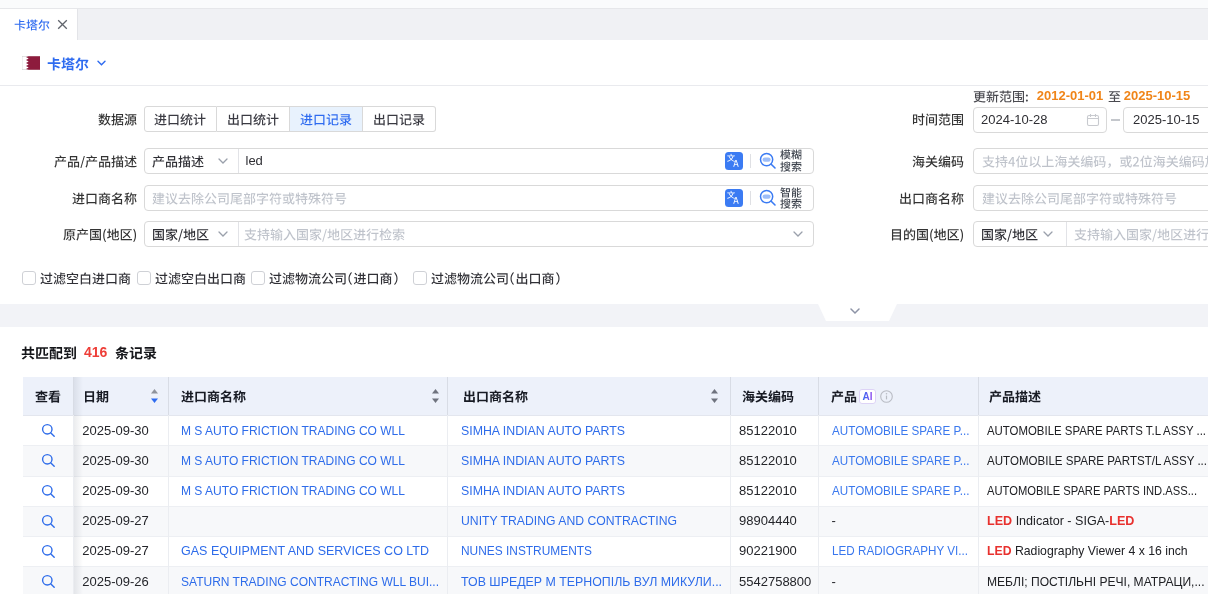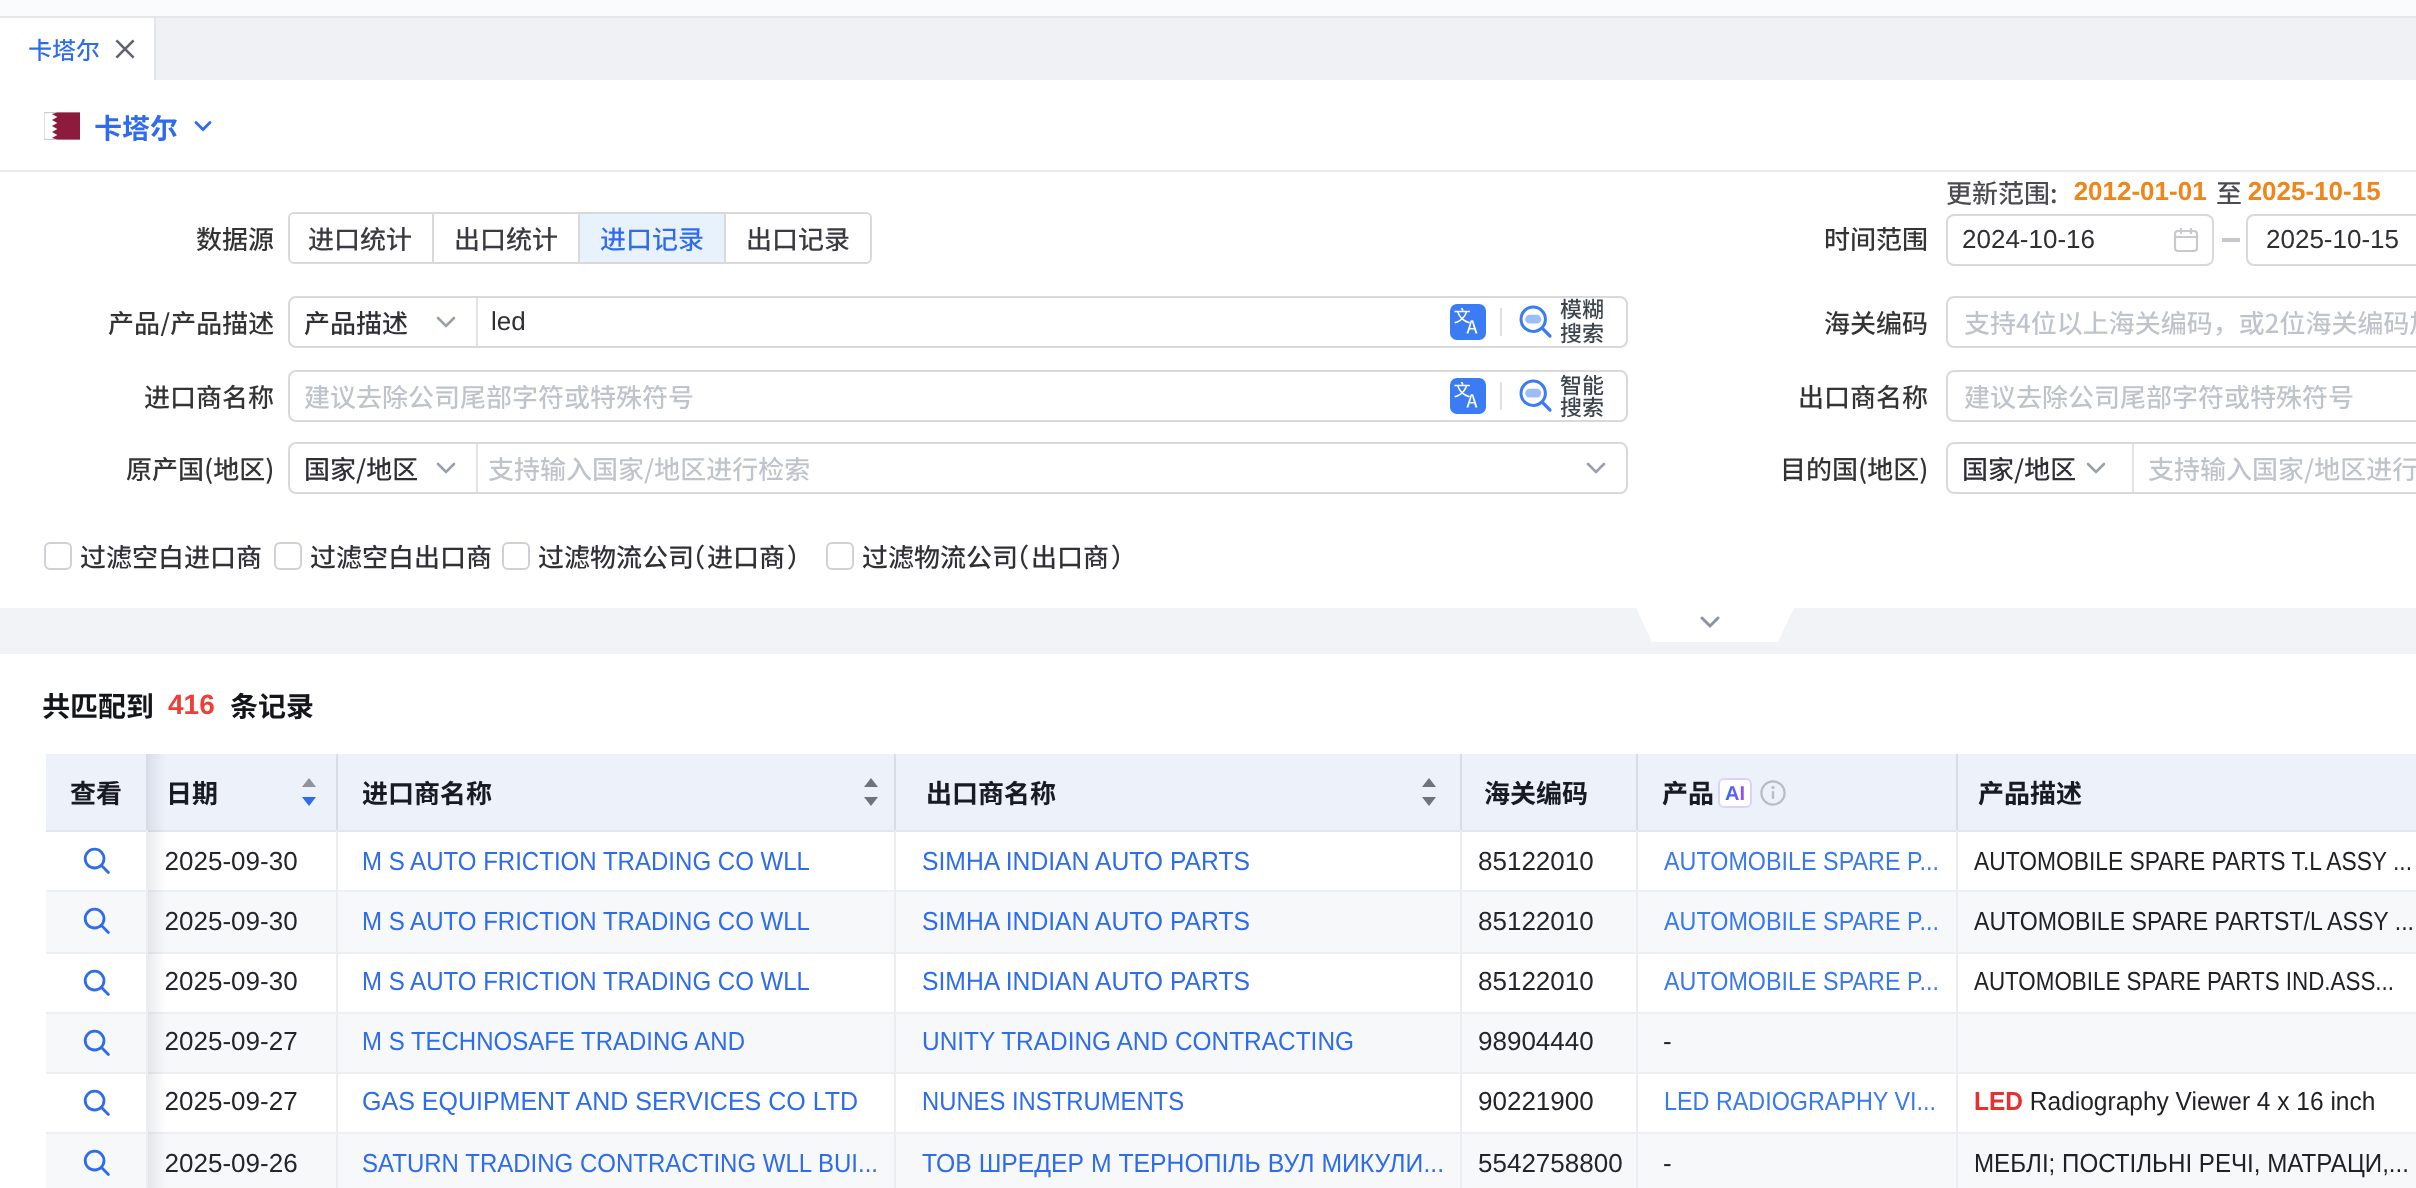--- a/index.html
+++ b/index.html
@@ -273,21 +273,21 @@
 <div style="position:absolute;left:362.5px;top:106px;width:73px;height:26px;background:#fff;border:1px solid #d9d9d9;border-left:none;border-radius:0 3px 3px 0;box-sizing:border-box"></div>
 <div style="position:absolute;left:373.0px;top:113.0px;line-height:0">
       <svg class="k" style="width:52.0px;height:13.8px" viewBox="0 -880 4000 1060" fill="#3a3a42">
         <use href="#r51fa" x="0"></use>
         <use href="#r53e3" x="1000"></use>
         <use href="#r8bb0" x="2000"></use>
         <use href="#r5f55" x="3000"></use>
       </svg>
     </div>
 <div style="position:absolute;left:973px;top:106.5px;width:134px;height:26px;border:1px solid #d9d9d9;border-radius:4px;box-sizing:border-box;background:#fff"></div>
-<div style="position:absolute;left:981px;top:106.5px;height:26px;font:400 13px/26px 'Liberation Sans',sans-serif;color:#2e2e33;white-space:nowrap">2024-10-16</div>
+<div style="position:absolute;left:981px;top:106.5px;height:26px;font:400 13px/26px 'Liberation Sans',sans-serif;color:#2e2e33;white-space:nowrap">2024-10-28</div>
 <svg style="position:absolute;left:1086px;top:113px" width="14" height="14" viewBox="0 0 14 14" fill="none" stroke="#c8cacf" stroke-width="1.1">
       <rect x="1.5" y="2.5" width="11" height="10" rx="1.5"></rect>
       <path d="M1.5 5.5 H12.5 M4.5 1 V4 M9.5 1 V4"></path>
     </svg>
 <div style="position:absolute;left:1111px;top:119px;width:9px;height:1.5px;background:#c4c7cc"></div>
 <div style="position:absolute;left:1123px;top:106.5px;width:110px;height:26px;border:1px solid #d9d9d9;border-radius:4px;box-sizing:border-box;background:#fff"></div>
 <div style="position:absolute;left:1133px;top:106.5px;height:26px;font:400 13px/26px 'Liberation Sans',sans-serif;color:#2e2e33;white-space:nowrap">2025-10-15</div>
 <div style="position:absolute;left:143.5px;top:147.5px;width:670px;height:26px;border:1px solid #d9d9d9;border-radius:4px;box-sizing:border-box;background:#fff"></div>
 <div style="position:absolute;left:237.5px;top:148.5px;width:1px;height:24px;background:#e2e3e7"></div>
 <div style="position:absolute;left:152px;top:154.5px;line-height:0">
@@ -699,24 +699,24 @@
 <div style="position:absolute;left:181.3px;top:478.0px;height:26px;font:400 13px/26px 'Liberation Sans',sans-serif;color:#2e6cea;white-space:nowrap"><span style="display:inline-block;transform:scaleX(0.9248);transform-origin:0 50%">M S AUTO FRICTION TRADING CO WLL</span></div>
 <div style="position:absolute;left:460.9px;top:478.0px;height:26px;font:400 13px/26px 'Liberation Sans',sans-serif;color:#2e6cea;white-space:nowrap"><span style="display:inline-block;transform:scaleX(0.9499);transform-origin:0 50%">SIMHA INDIAN AUTO PARTS</span></div>
 <div style="position:absolute;left:739px;top:478.0px;height:26px;font:400 13px/26px 'Liberation Sans',sans-serif;color:#24252a;white-space:nowrap">85122010</div>
 <div style="position:absolute;left:831.5px;top:478.0px;height:26px;font:400 13px/26px 'Liberation Sans',sans-serif;color:#3a78ee;white-space:nowrap"><span style="display:inline-block;transform:scaleX(0.8977);transform-origin:0 50%">AUTOMOBILE SPARE P...</span></div>
 <div style="position:absolute;left:986.5px;top:478.0px;height:26px;font:400 13px/26px 'Liberation Sans',sans-serif;color:#202125;white-space:nowrap"><span style="display:inline-block;transform:scaleX(0.8609);transform-origin:0 50%">AUTOMOBILE SPARE PARTS IND.ASS...</span></div>
 <svg style="position:absolute;left:40.5px;top:513.6999999999999px" width="15" height="15" viewBox="0 0 15 15">
       <circle cx="6.3" cy="6.3" r="4.7" fill="none" stroke="#2e6cea" stroke-width="1.4"></circle>
       <path d="M9.9 9.9 L13.2 13.2" stroke="#2e6cea" stroke-width="1.4" stroke-linecap="round"></path>
     </svg>
 <div style="position:absolute;left:82.3px;top:508.2px;height:26px;font:400 13px/26px 'Liberation Sans',sans-serif;color:#24252a;white-space:nowrap">2025-09-27</div>
-<div style="position:absolute;left:181.3px;top:508.2px;height:26px;font:400 13px/26px 'Liberation Sans',sans-serif;color:#2e6cea;white-space:nowrap"><span style="display:inline-block;transform:scaleX(0.9227);transform-origin:0 50%">M S TECHNOSAFE TRADING AND</span></div>
 <div style="position:absolute;left:460.9px;top:508.2px;height:26px;font:400 13px/26px 'Liberation Sans',sans-serif;color:#2e6cea;white-space:nowrap"><span style="display:inline-block;transform:scaleX(0.9395);transform-origin:0 50%">UNITY TRADING AND CONTRACTING</span></div>
 <div style="position:absolute;left:739px;top:508.2px;height:26px;font:400 13px/26px 'Liberation Sans',sans-serif;color:#24252a;white-space:nowrap">98904440</div>
 <div style="position:absolute;left:831.5px;top:508.2px;height:26px;font:400 13px/26px 'Liberation Sans',sans-serif;color:#24252a;white-space:nowrap">-</div>
+<div style="position:absolute;left:986.5px;top:508.2px;height:26px;font:400 13px/26px 'Liberation Sans',sans-serif;color:#202125;white-space:nowrap"><span style="display:inline-block;transform:scaleX(0.9669);transform-origin:0 50%"><b style="color:#e8312e">LED</b> Indicator - SIGA-<b style="color:#e8312e">LED</b></span></div>
 <svg style="position:absolute;left:40.5px;top:543.9px" width="15" height="15" viewBox="0 0 15 15">
       <circle cx="6.3" cy="6.3" r="4.7" fill="none" stroke="#2e6cea" stroke-width="1.4"></circle>
       <path d="M9.9 9.9 L13.2 13.2" stroke="#2e6cea" stroke-width="1.4" stroke-linecap="round"></path>
     </svg>
 <div style="position:absolute;left:82.3px;top:538.4px;height:26px;font:400 13px/26px 'Liberation Sans',sans-serif;color:#24252a;white-space:nowrap">2025-09-27</div>
 <div style="position:absolute;left:181.3px;top:538.4px;height:26px;font:400 13px/26px 'Liberation Sans',sans-serif;color:#2e6cea;white-space:nowrap"><span style="display:inline-block;transform:scaleX(0.9617);transform-origin:0 50%">GAS EQUIPMENT AND SERVICES CO LTD</span></div>
 <div style="position:absolute;left:460.9px;top:538.4px;height:26px;font:400 13px/26px 'Liberation Sans',sans-serif;color:#2e6cea;white-space:nowrap"><span style="display:inline-block;transform:scaleX(0.9161);transform-origin:0 50%">NUNES INSTRUMENTS</span></div>
 <div style="position:absolute;left:739px;top:538.4px;height:26px;font:400 13px/26px 'Liberation Sans',sans-serif;color:#24252a;white-space:nowrap">90221900</div>
 <div style="position:absolute;left:831.5px;top:538.4px;height:26px;font:400 13px/26px 'Liberation Sans',sans-serif;color:#3a78ee;white-space:nowrap"><span style="display:inline-block;transform:scaleX(0.8979);transform-origin:0 50%">LED RADIOGRAPHY VI...</span></div>
 <div style="position:absolute;left:986.5px;top:538.4px;height:26px;font:400 13px/26px 'Liberation Sans',sans-serif;color:#202125;white-space:nowrap"><span style="display:inline-block;transform:scaleX(0.9425);transform-origin:0 50%"><b style="color:#e8312e">LED</b> Radiography Viewer 4 x 16 inch</span></div>

